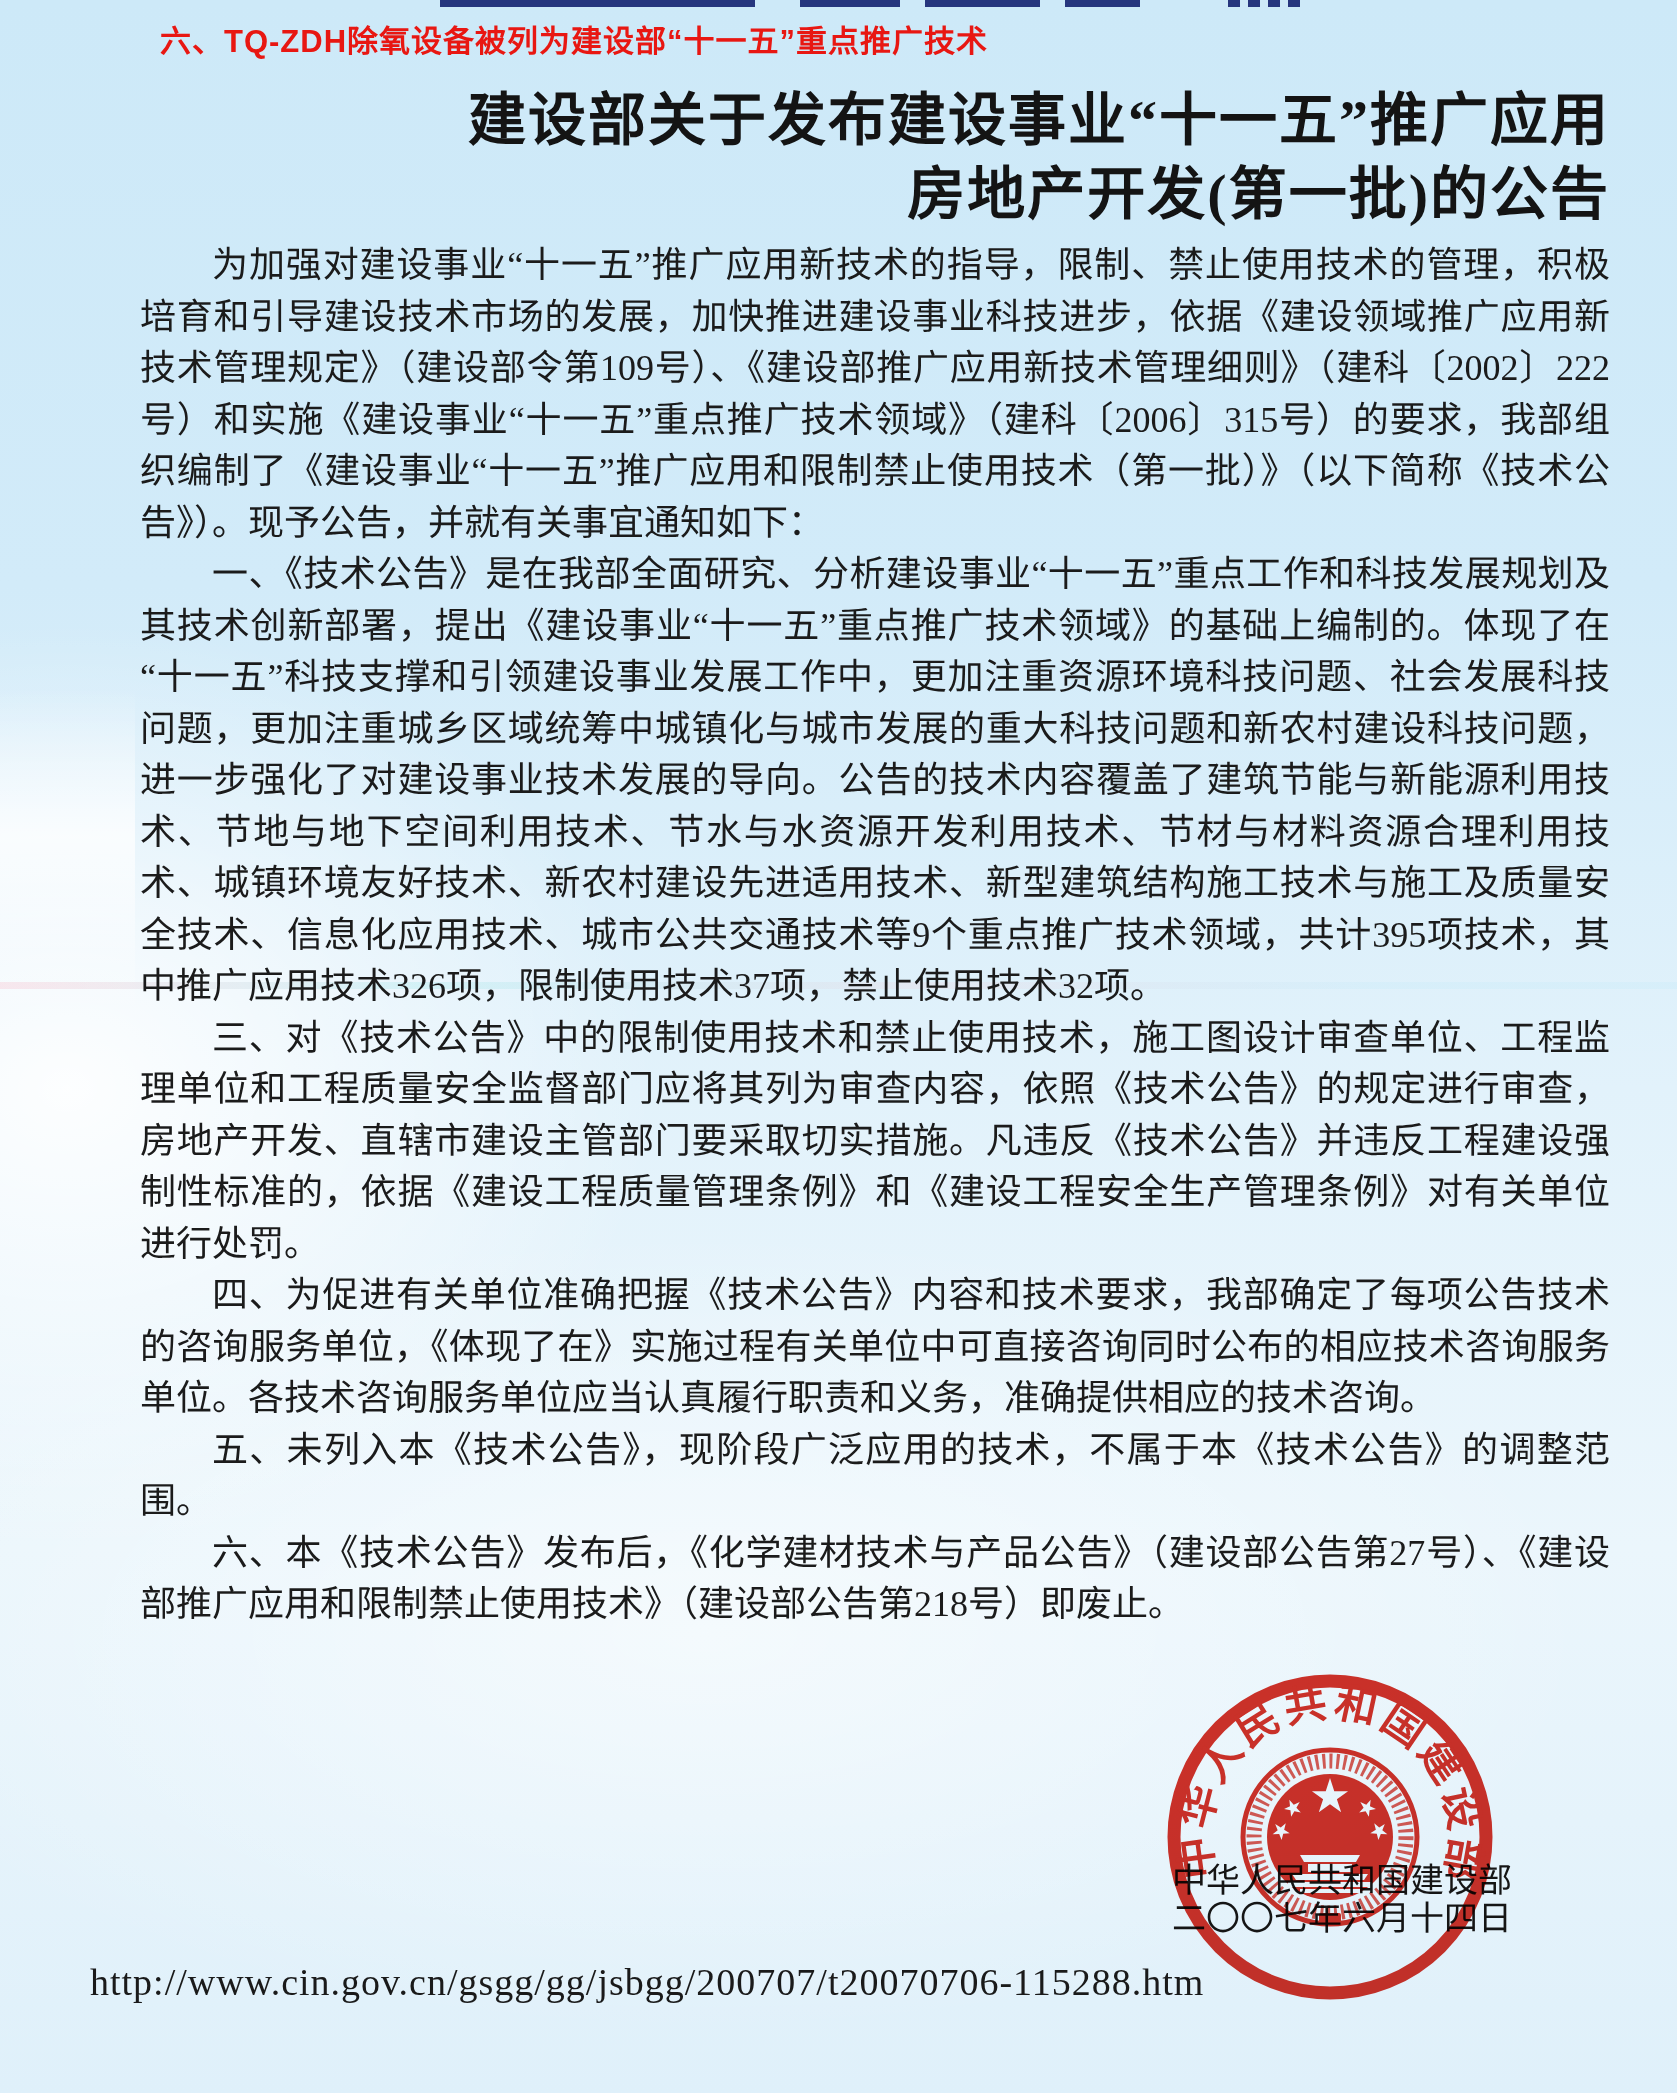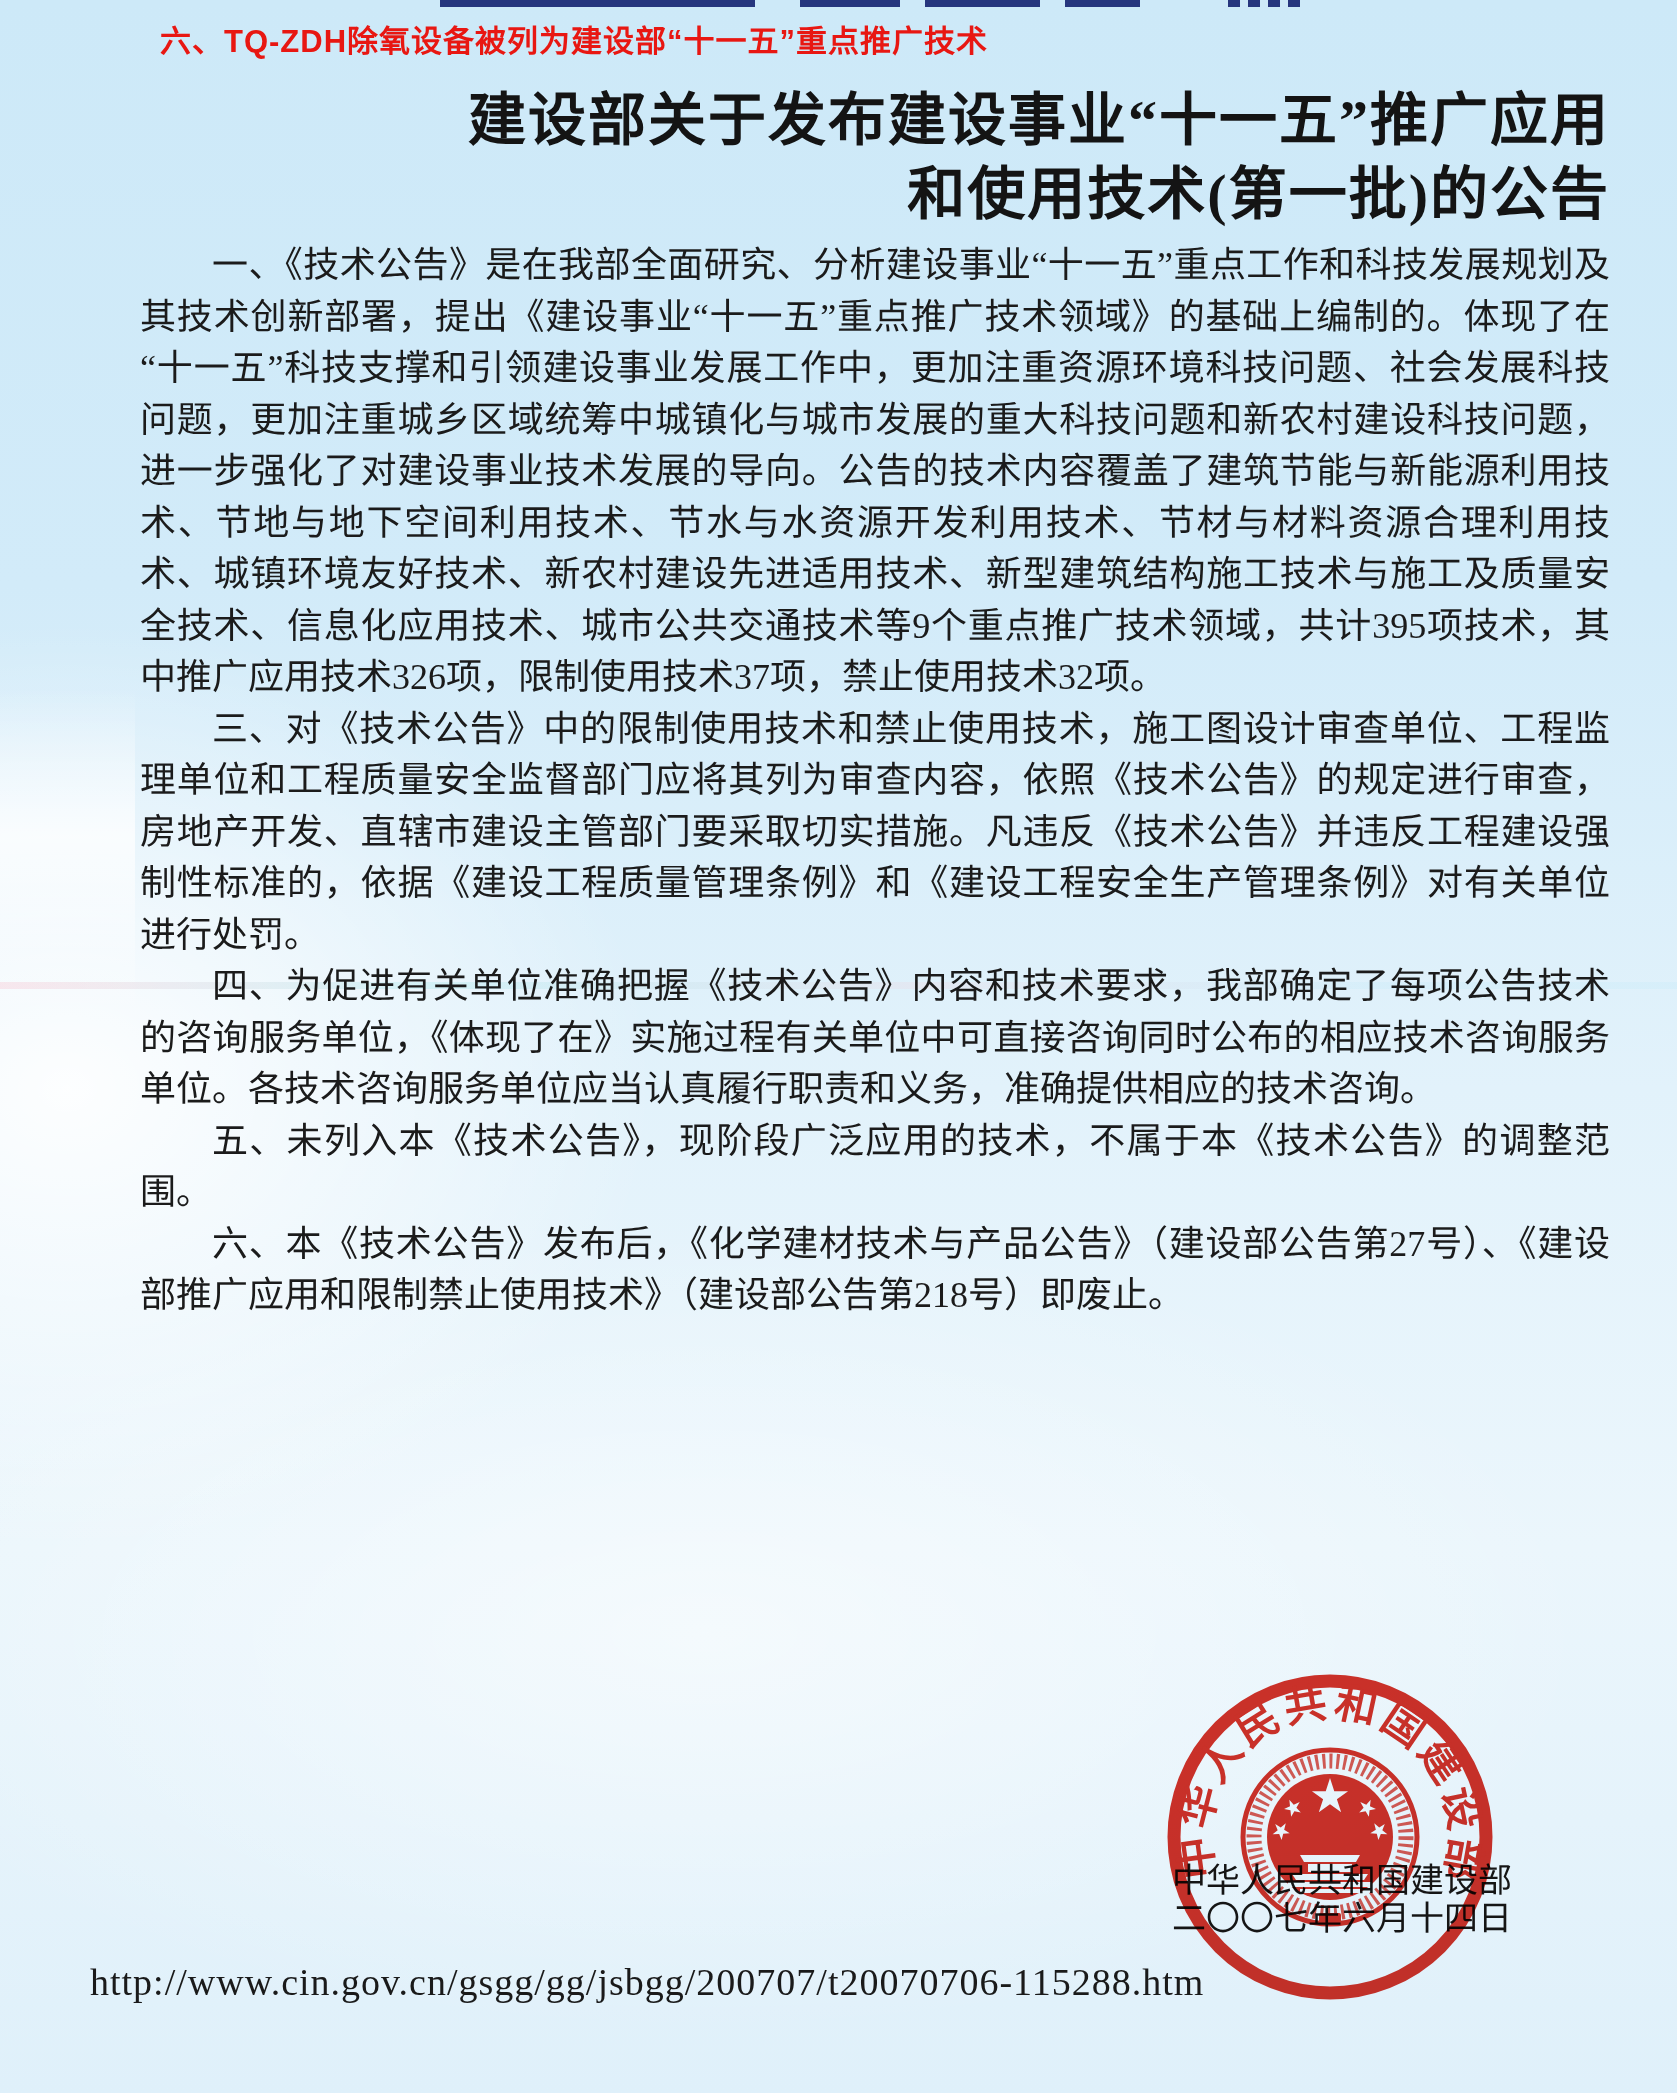--- a/index.html
+++ b/index.html
@@ -76,24 +76,25 @@
     <i class="frag d4"></i>
   </div>
 
   <div class="streak-2"></div>
   <div class="streak-1"></div>
 
   <div class="section-heading">六、TQ-ZDH除氧设备被列为建设部“十一五”重点推广技术</div>
 
   <div class="doc-title">
     <div>建设部关于发布建设事业“十一五”推广应用</div>
-    <div>和使用技术(第一批)的公告</div>
+    <div>房地产开发(第一批)的公告</div>
   </div>
 
   <div class="body-text">
+    <p>为加强对建设事业“十一五”推广应用新技术的指导，限制、禁止使用技术的管理，积极培育和引导建设技术市场的发展，加快推进建设事业科技进步，依据《建设领域推广应用新技术管理规定》（建设部令第109号）、《建设部推广应用新技术管理细则》（建科〔2002〕222号）和实施《建设事业“十一五”重点推广技术领域》（建科〔2006〕315号）的要求，我部组织编制了《建设事业“十一五”推广应用和限制禁止使用技术（第一批）》（以下简称《技术公告》）。现予公告，并就有关事宜通知如下：</p>
     <p>一、《技术公告》是在我部全面研究、分析建设事业“十一五”重点工作和科技发展规划及其技术创新部署，提出《建设事业“十一五”重点推广技术领域》的基础上编制的。体现了在“十一五”科技支撑和引领建设事业发展工作中，更加注重资源环境科技问题、社会发展科技问题，更加注重城乡区域统筹中城镇化与城市发展的重大科技问题和新农村建设科技问题，进一步强化了对建设事业技术发展的导向。公告的技术内容覆盖了建筑节能与新能源利用技术、节地与地下空间利用技术、节水与水资源开发利用技术、节材与材料资源合理利用技术、城镇环境友好技术、新农村建设先进适用技术、新型建筑结构施工技术与施工及质量安全技术、信息化应用技术、城市公共交通技术等9个重点推广技术领域，共计395项技术，其中推广应用技术326项，限制使用技术37项，禁止使用技术32项。</p>
     <p>三、对《技术公告》中的限制使用技术和禁止使用技术，施工图设计审查单位、工程监理单位和工程质量安全监督部门应将其列为审查内容，依照《技术公告》的规定进行审查，房地产开发、直辖市建设主管部门要采取切实措施。凡违反《技术公告》并违反工程建设强制性标准的，依据《建设工程质量管理条例》和《建设工程安全生产管理条例》对有关单位进行处罚。</p>
     <p>四、为促进有关单位准确把握《技术公告》内容和技术要求，我部确定了每项公告技术的咨询服务单位，《体现了在》实施过程有关单位中可直接咨询同时公布的相应技术咨询服务单位。各技术咨询服务单位应当认真履行职责和义务，准确提供相应的技术咨询。</p>
     <p>五、未列入本《技术公告》，现阶段广泛应用的技术，不属于本《技术公告》的调整范围。</p>
     <p>六、本《技术公告》发布后，《化学建材技术与产品公告》（建设部公告第27号）、《建设部推广应用和限制禁止使用技术》（建设部公告第218号）即废止。</p>
   </div>
 
   <div class="signature">
     <div>中华人民共和国建设部</div>
     <div>二〇〇七年六月十四日</div>

